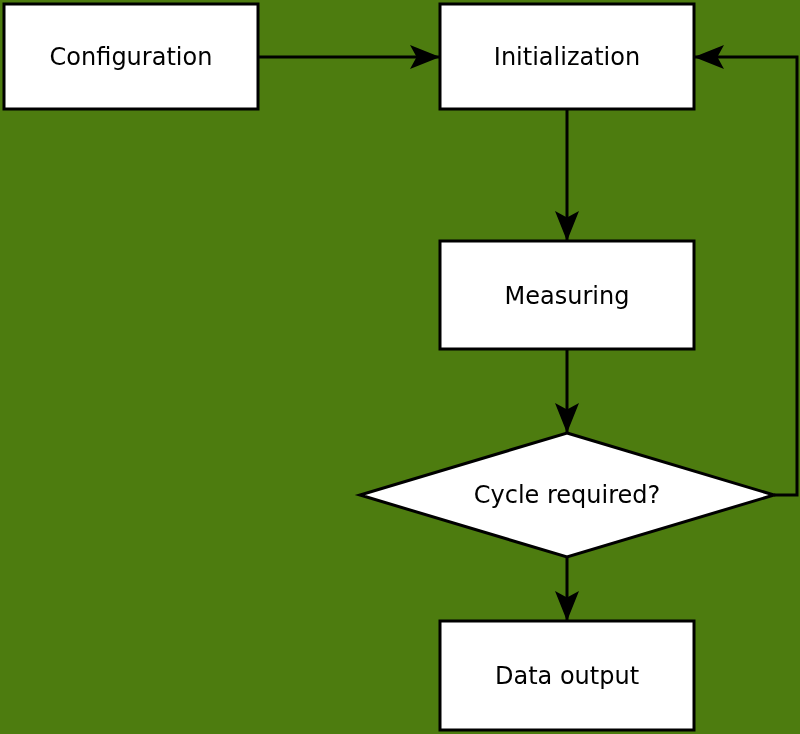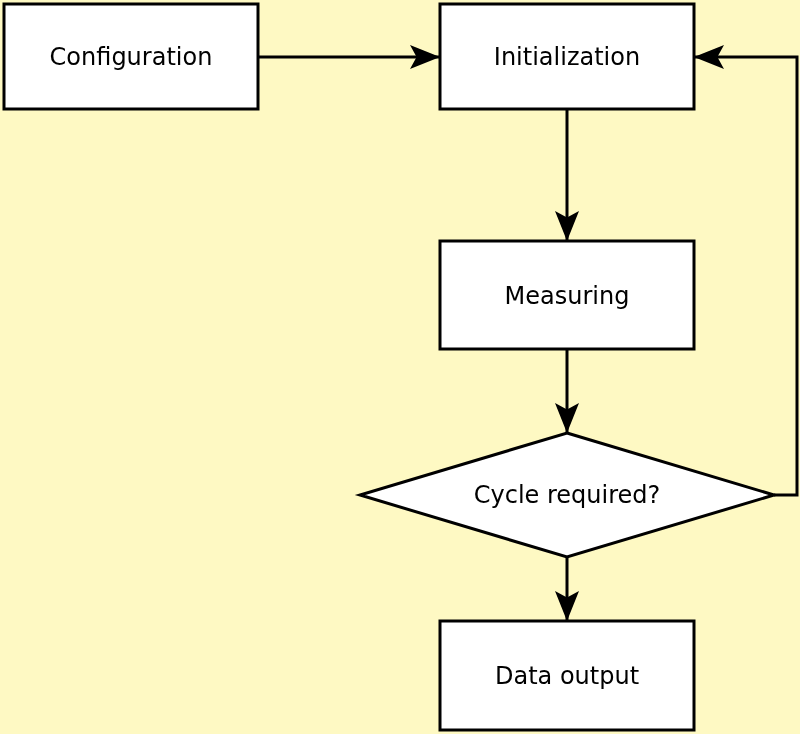--- a/index.html
+++ b/index.html
@@ -4,21 +4,21 @@
 <style>
   html, body {
     margin: 0;
     padding: 0;
     background: #ffffff;
   }
   .canvas {
     position: relative;
     width: 800px;
     height: 734px;
-    background: #fef9c3;
+    background: #4d7c0f;
     overflow: hidden;
   }
   svg {
     display: block;
   }
   .node-shape {
     fill: #ffffff;
     stroke: #000000;
     stroke-width: 3;
   }

